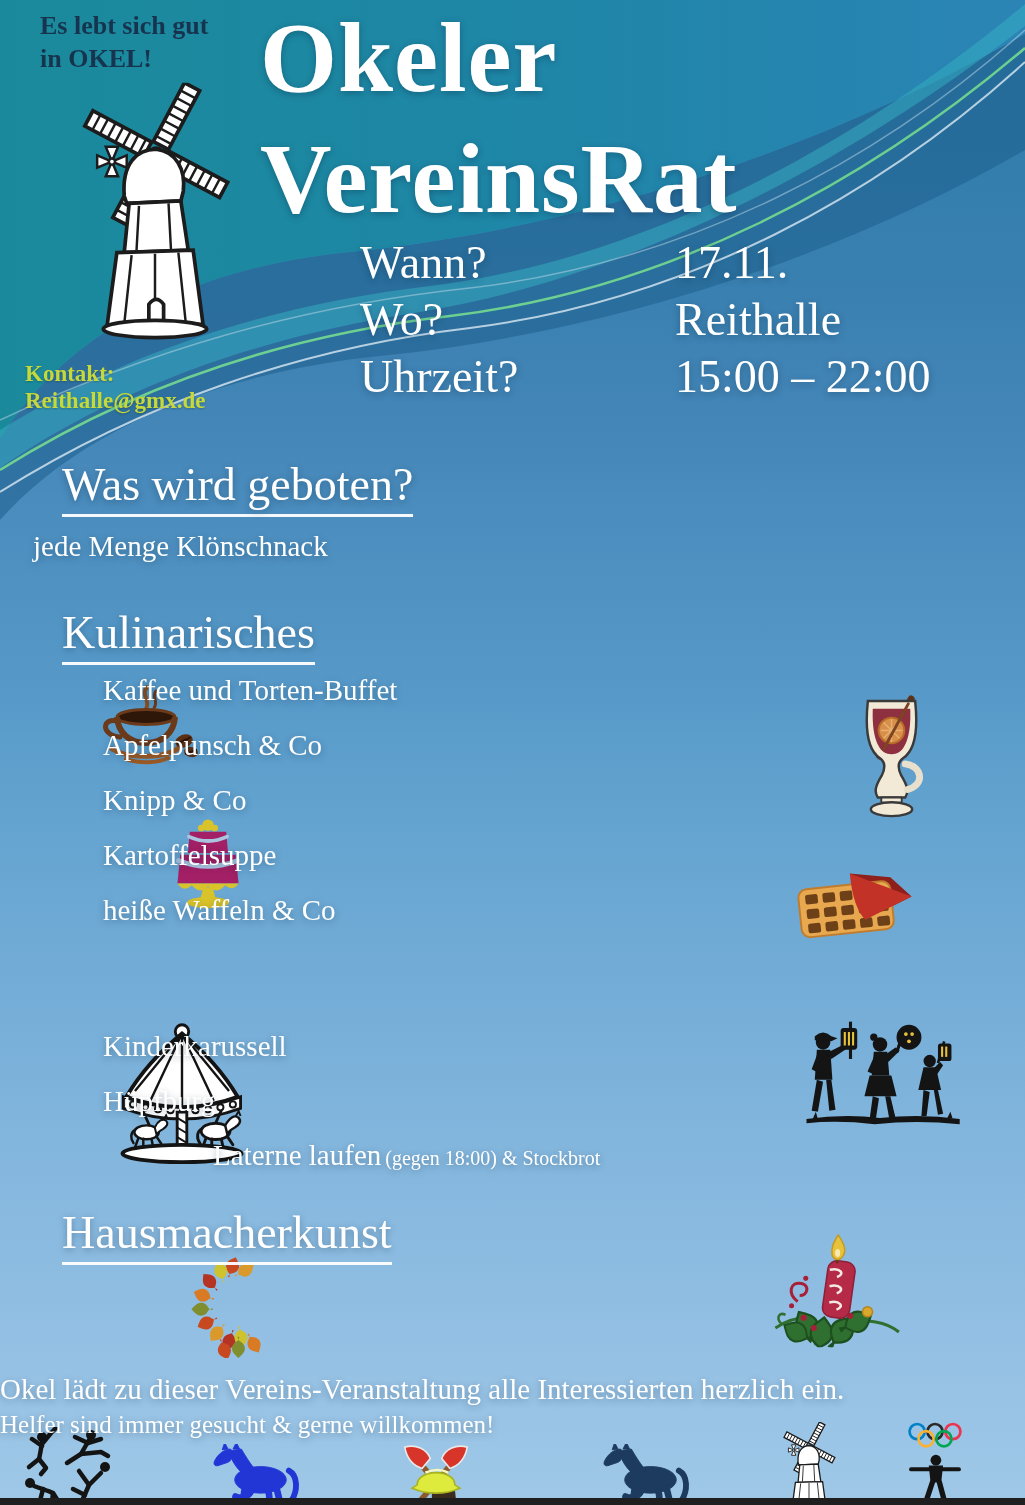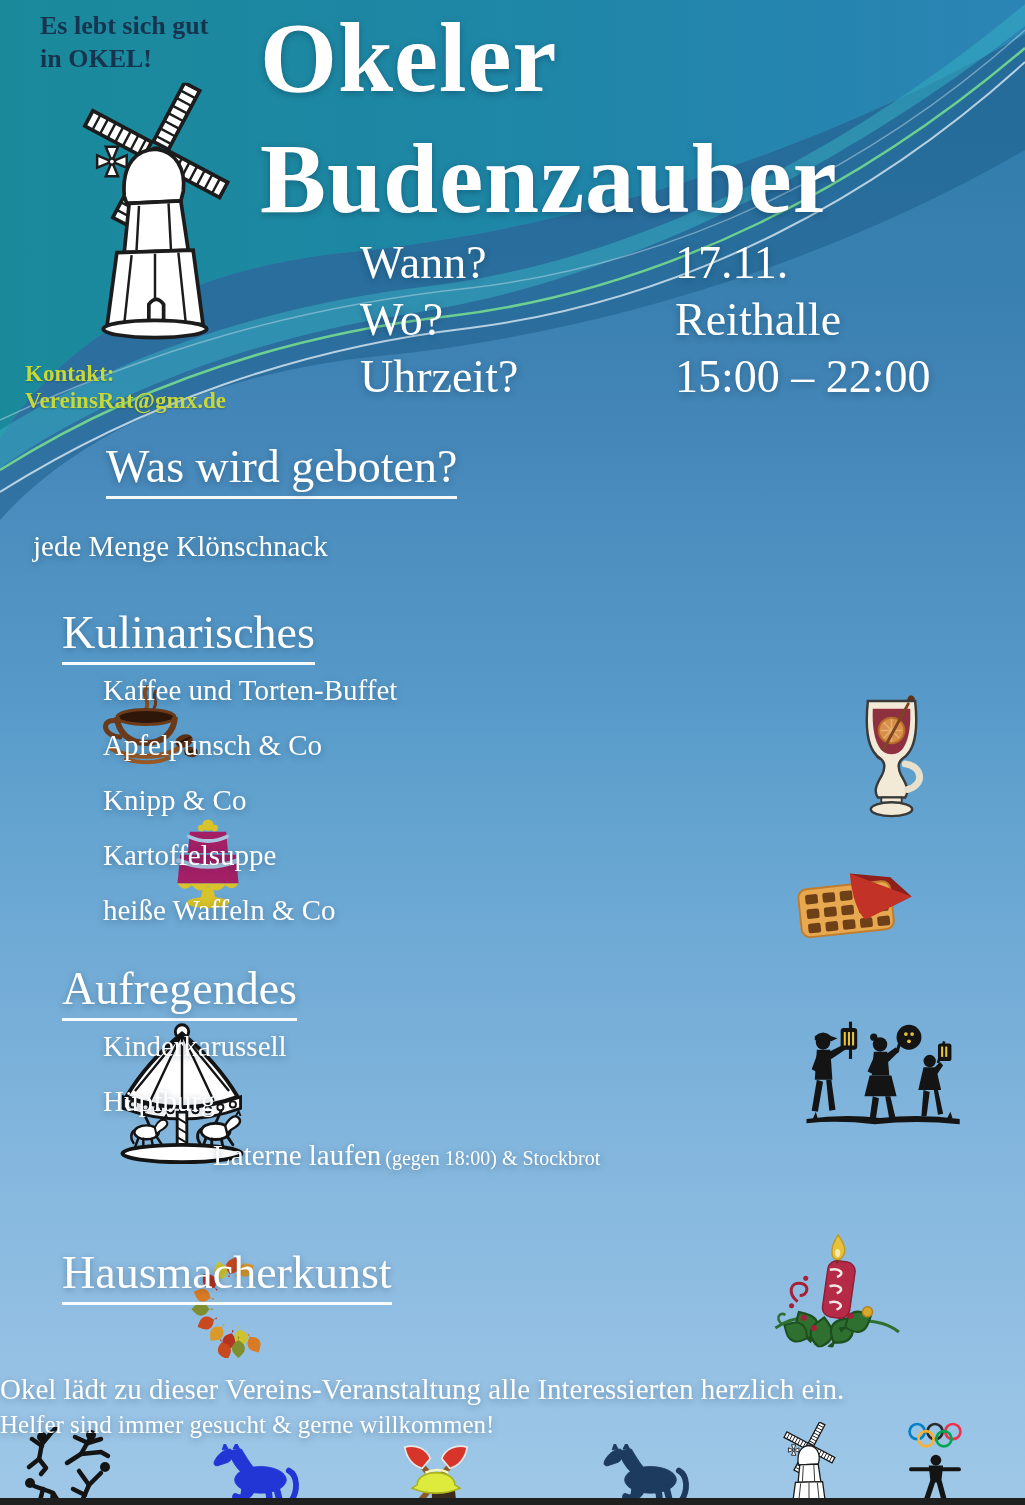--- a/index.html
+++ b/index.html
@@ -348,44 +348,44 @@
     <div>Es lebt sich gut</div>
     <div>in OKEL!</div>
   </div>
 
   <svg class="icon" style="left:75px;top:62px;" width="160" height="300" viewBox="0 0 130 210">
       <use href="#sym-windmill"></use>
     </svg>
 
   <div class="txt contact center" style="left:25px;top:360px;width:250px;">
     <div>Kontakt:</div>
-    <div>VereinsRat@gmx.de</div>
+    <div>Reithalle@gmx.de</div>
   </div>
 
   <div class="txt center" style="left:260px;top:8px;width:760px;">
     <div class="title-line">Okeler</div>
-    <div class="title-line" style="margin-top:22px;">Budenzauber</div>
+    <div class="title-line" style="margin-top:22px;">VereinsRat</div>
   </div>
 
   <div class="txt" style="left:360px;top:236px;width:620px;">
     <div class="detail-row">
       <span class="detail-label">Wann?</span>
       <span class="detail-value">17.11.</span>
     </div>
     <div class="detail-row">
       <span class="detail-label">Wo?</span>
       <span class="detail-value">Reithalle</span>
     </div>
     <div class="detail-row">
       <span class="detail-label">Uhrzeit?</span>
       <span class="detail-value">15:00 – 22:00</span>
     </div>
   </div>
 
-  <div class="txt heading" style="left:62px;top:440px;margin-left:44px;"><span>Was wird geboten?</span></div>
+  <div class="txt heading" style="left:62px;top:458px;"><span>Was wird geboten?</span></div>
   <div class="txt line45 center" style="left:0px;top:519px;width:1010px;">jede Menge Klönschnack</div>
 
   <div class="txt heading" style="left:62px;top:606px;"><span>Kulinarisches</span></div>
   <div class="txt center" style="left:70px;top:663px;width:960px;">
     <div class="line45">Kaffee und Torten-Buffet</div>
     <div class="line45">Apfelpunsch &amp; Co</div>
     <div class="line45">Knipp &amp; Co</div>
     <div class="line45">Kartoffelsuppe</div>
     <div class="line45">heiße Waffeln &amp; Co</div>
   </div>
@@ -395,35 +395,34 @@
   <svg class="icon" style="left:165px;top:810px;" width="86" height="102" viewBox="0 0 90 105">
       <use href="#sym-cake"></use>
     </svg>
   <svg class="icon" style="left:850px;top:695px;" width="84" height="128" viewBox="0 0 85 130">
       <use href="#sym-punch"></use>
     </svg>
   <svg class="icon" style="left:792px;top:858px;" width="134" height="82" viewBox="0 0 135 85">
       <use href="#sym-waffle"></use>
     </svg>
 
-  <div class="txt heading" style="left:62px;top:962px;"><span>Aufregendes</span></div>
   <div class="txt line45 center" style="left:70px;top:1019px;width:960px;">Kinderkarussell</div>
   <div class="txt line45 center" style="left:70px;top:1074px;width:960px;">Hüpfburg</div>
   <div class="txt center" style="left:180px;top:1128px;width:840px;">
     <span class="line45">Laterne laufen</span>
     <span class="small-detail">(gegen 18:00) &amp; Stockbrot</span>
   </div>
   <svg class="icon" style="left:110px;top:1020px;" width="144" height="144" viewBox="0 0 150 150">
       <use href="#sym-carousel"></use>
     </svg>
   <svg class="icon" style="left:792px;top:1002px;" width="176" height="146" viewBox="0 0 170 115">
       <use href="#sym-kids"></use>
     </svg>
 
-  <div class="txt heading" style="left:62px;top:1206px;margin-top:40px;"><span>Hausmacherkunst</span></div>
+  <div class="txt heading" style="left:62px;top:1206px;"><span>Hausmacherkunst</span></div>
   <svg class="icon" style="left:176px;top:1254px;" width="96" height="104" viewBox="0 0 100 115">
       <use href="#sym-leaves"></use>
     </svg>
   <svg class="icon" style="left:745px;top:1228px;" width="162" height="122" viewBox="0 0 160 115">
       <use href="#sym-candle"></use>
     </svg>
 
   <div class="txt footer-line1 center" style="left:0px;top:1373px;width:1025px;">Okel lädt zu dieser Vereins-Veranstaltung alle Interessierten herzlich ein.</div>
   <div class="txt footer-line2 center" style="left:0px;top:1411px;width:1008px;">Helfer sind immer gesucht &amp; gerne willkommen!</div>
 

